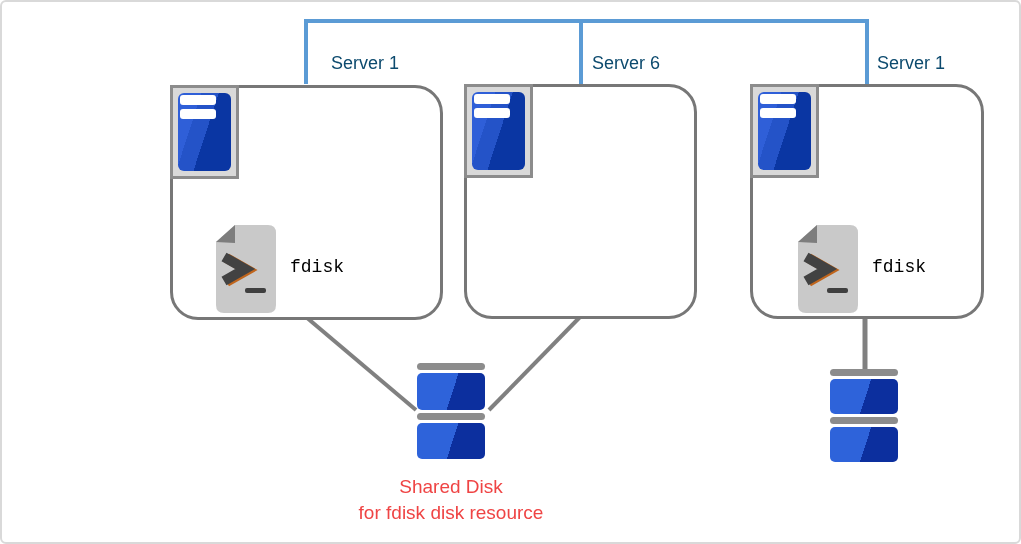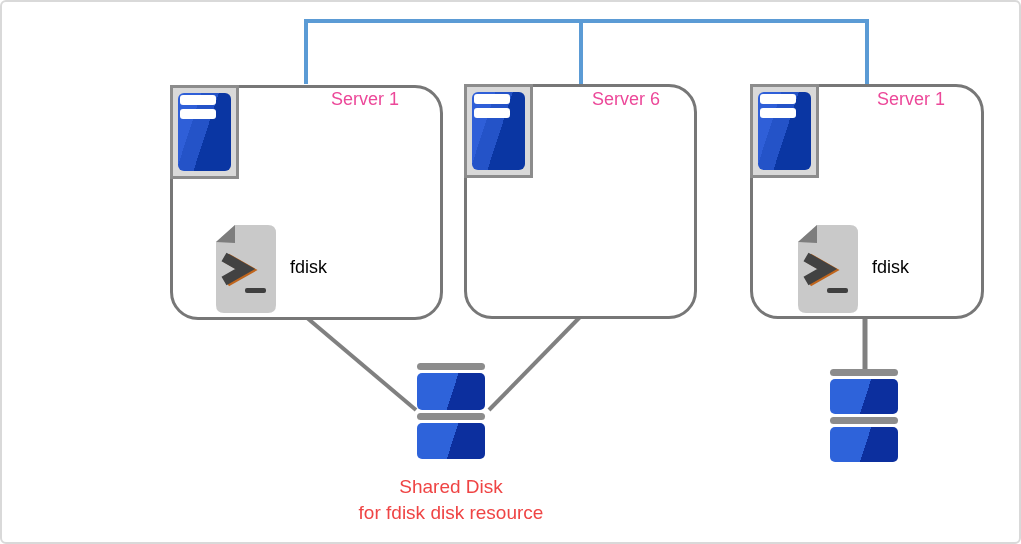--- a/index.html
+++ b/index.html
@@ -26,23 +26,22 @@
     background: #ffffff;
     border: 3px solid #777777;
     border-radius: 28px;
   }
   .box-1 { left: 168px; top: 83px;  width: 273px; height: 235px; }
   .box-2 { left: 462px; top: 82px;  width: 233px; height: 235px; }
   .box-3 { left: 748px; top: 82px;  width: 234px; height: 235px; }
 
   .server-label {
     position: absolute; top: 51px;
-    font-size: 18px; color: #ec4899;
+    font-size: 18px; color: #0c4a6e;
     white-space: nowrap;
-    margin-top: 36px;
   }
   .label-1 { left: 329px; }
   .label-2 { left: 590px; }
   .label-3 { left: 875px; }
 
   
   .server-icon {
     position: absolute;
     width: 69px; height: 94px;
     background: #d9d9d9;
@@ -63,21 +62,21 @@
   .server-icon .bar.b1 { top: 7px; }
   .server-icon .bar.b2 { top: 21px; }
 
   
   .fdisk-wrap { position: absolute; width: 200px; height: 90px; }
   .fd-1 { left: 213px; top: 222px; }
   .fd-3 { left: 795px; top: 222px; }
   .fdisk-wrap svg { position: absolute; left: 0; top: 0; }
   .fdisk-label {
     position: absolute; left: 75px; top: 33px;
-    font-size: 18px; color: #000000;
+    font-size: 18px; color: #000000; font-family: Liberation Mono, monospace;
   }
 
   
   .disk-icon {
     position: absolute;
     width: 68px;
     display: flex; flex-direction: column; gap: 3px;
   }
   .disk-shared { left: 415px; top: 361px; height: 96px; }
   .disk-hybrid { left: 828px; top: 367px; height: 93px; }

